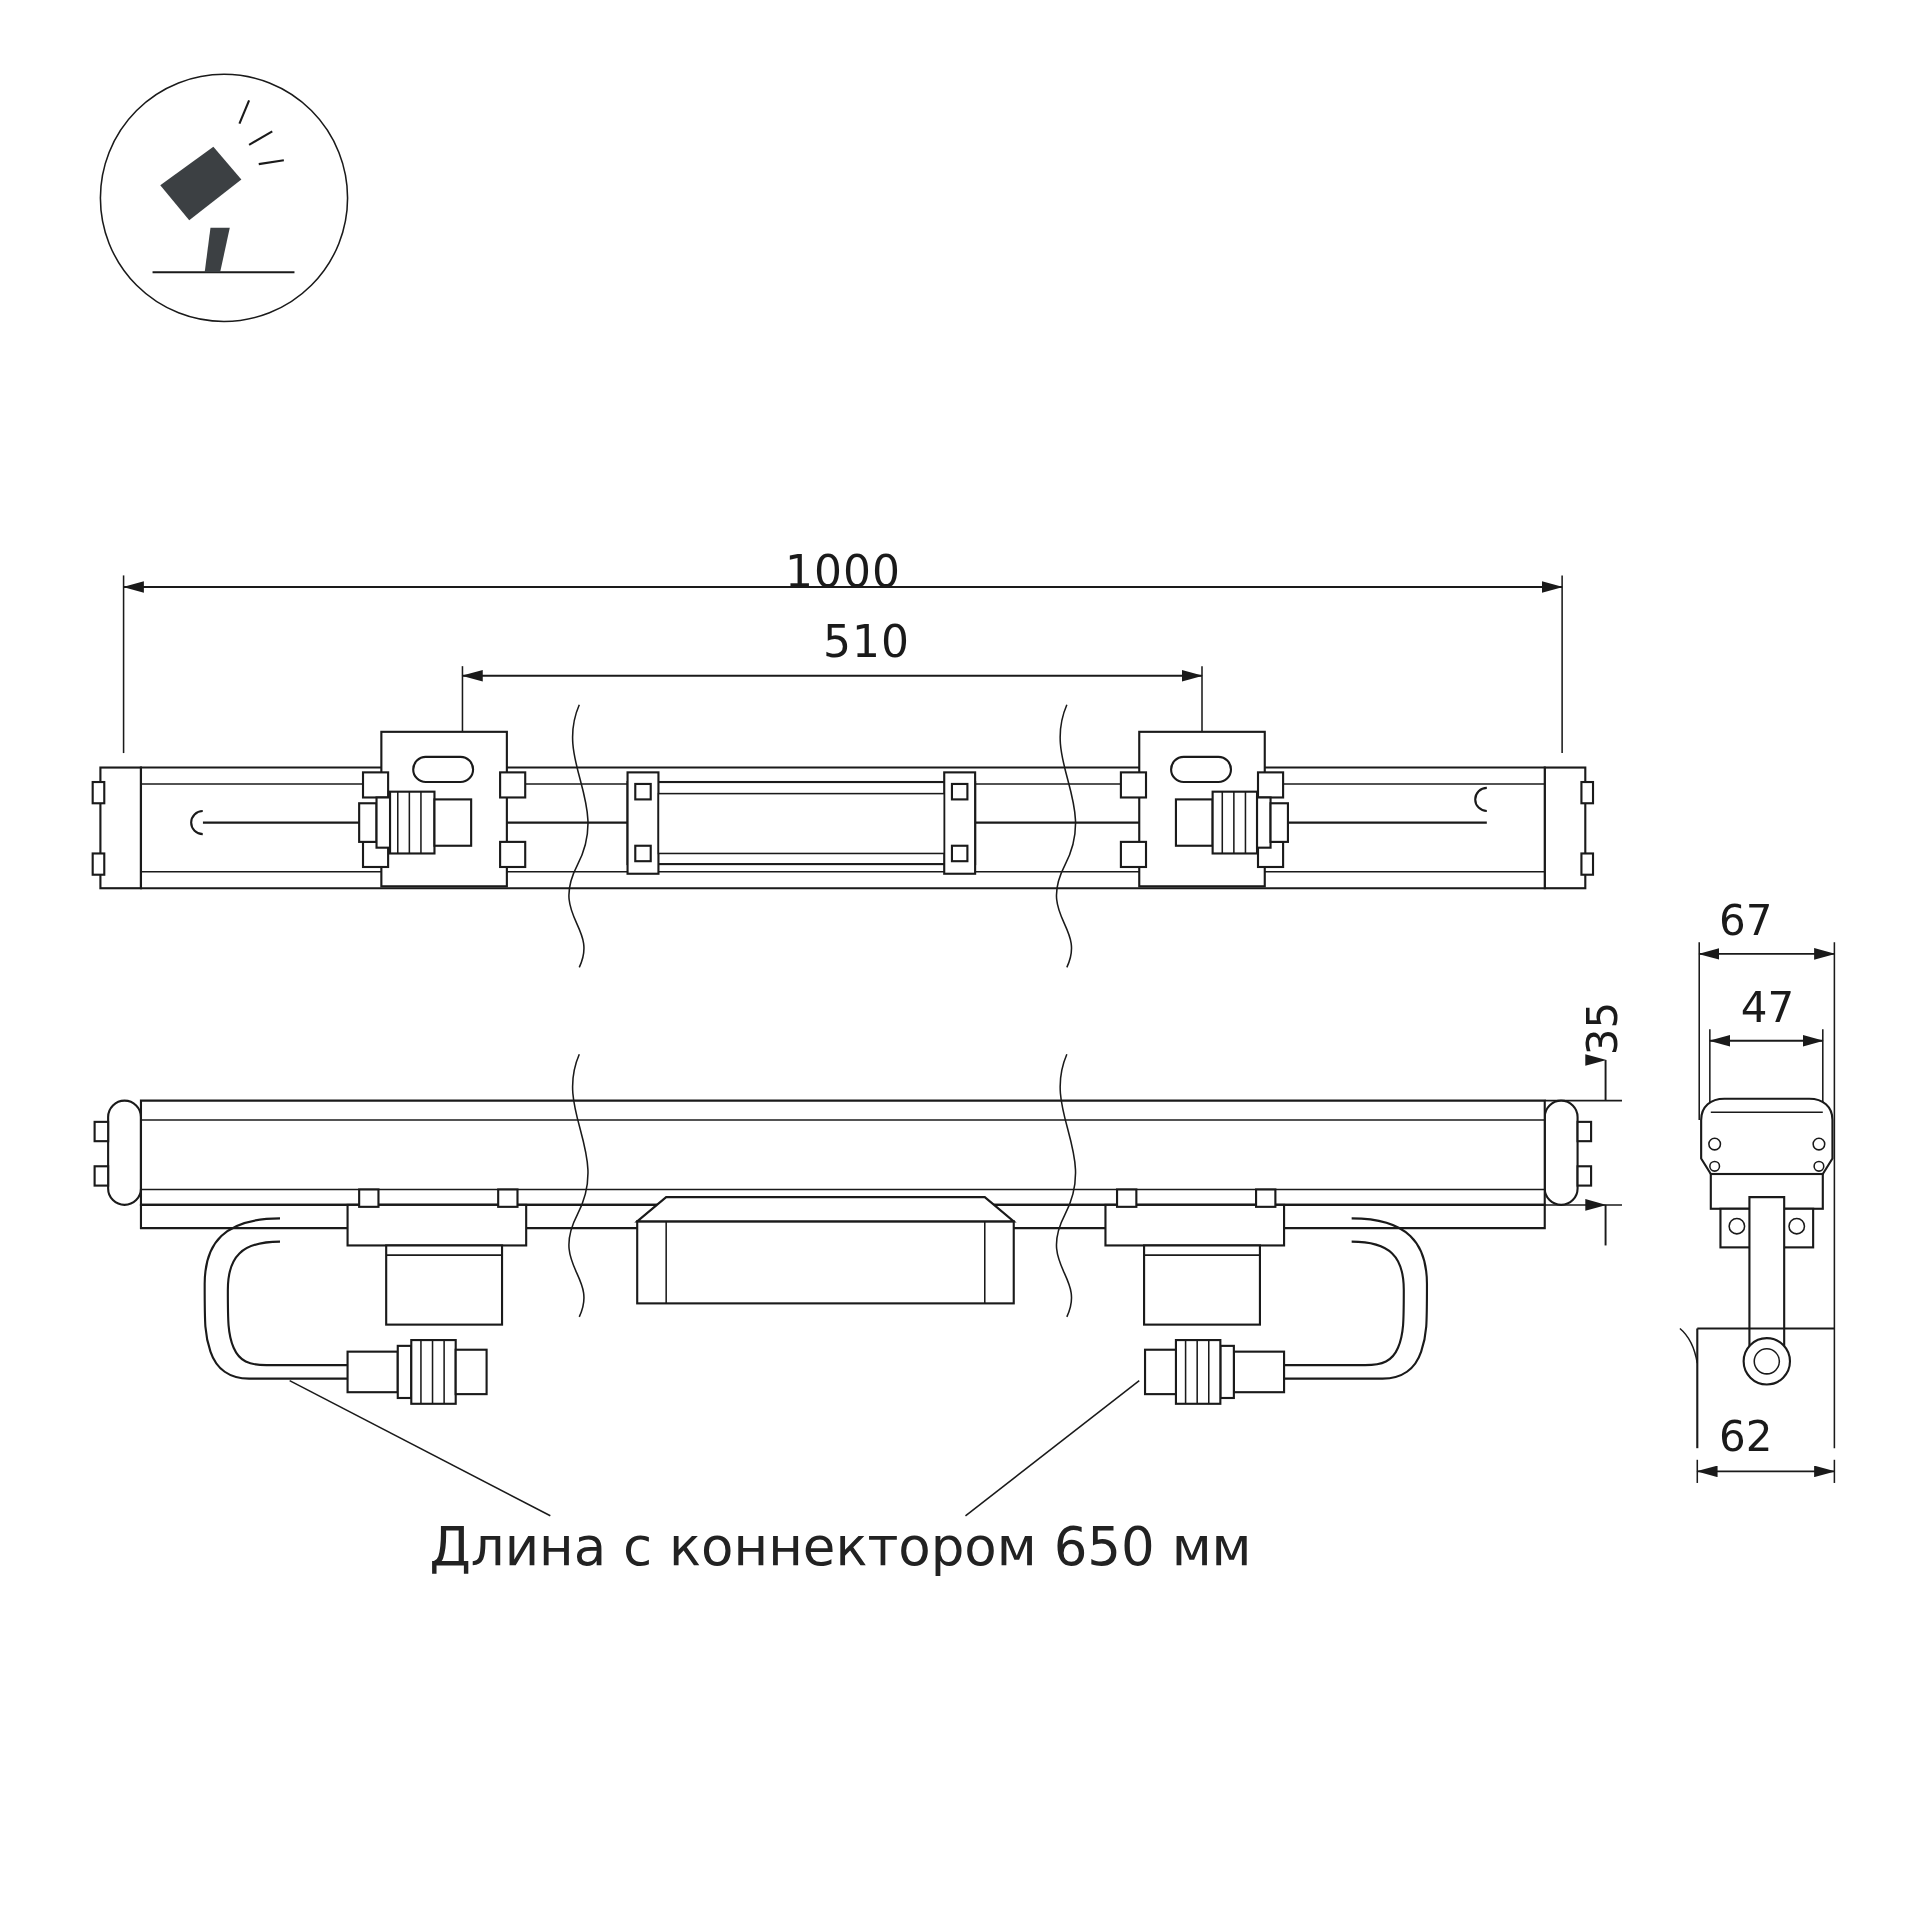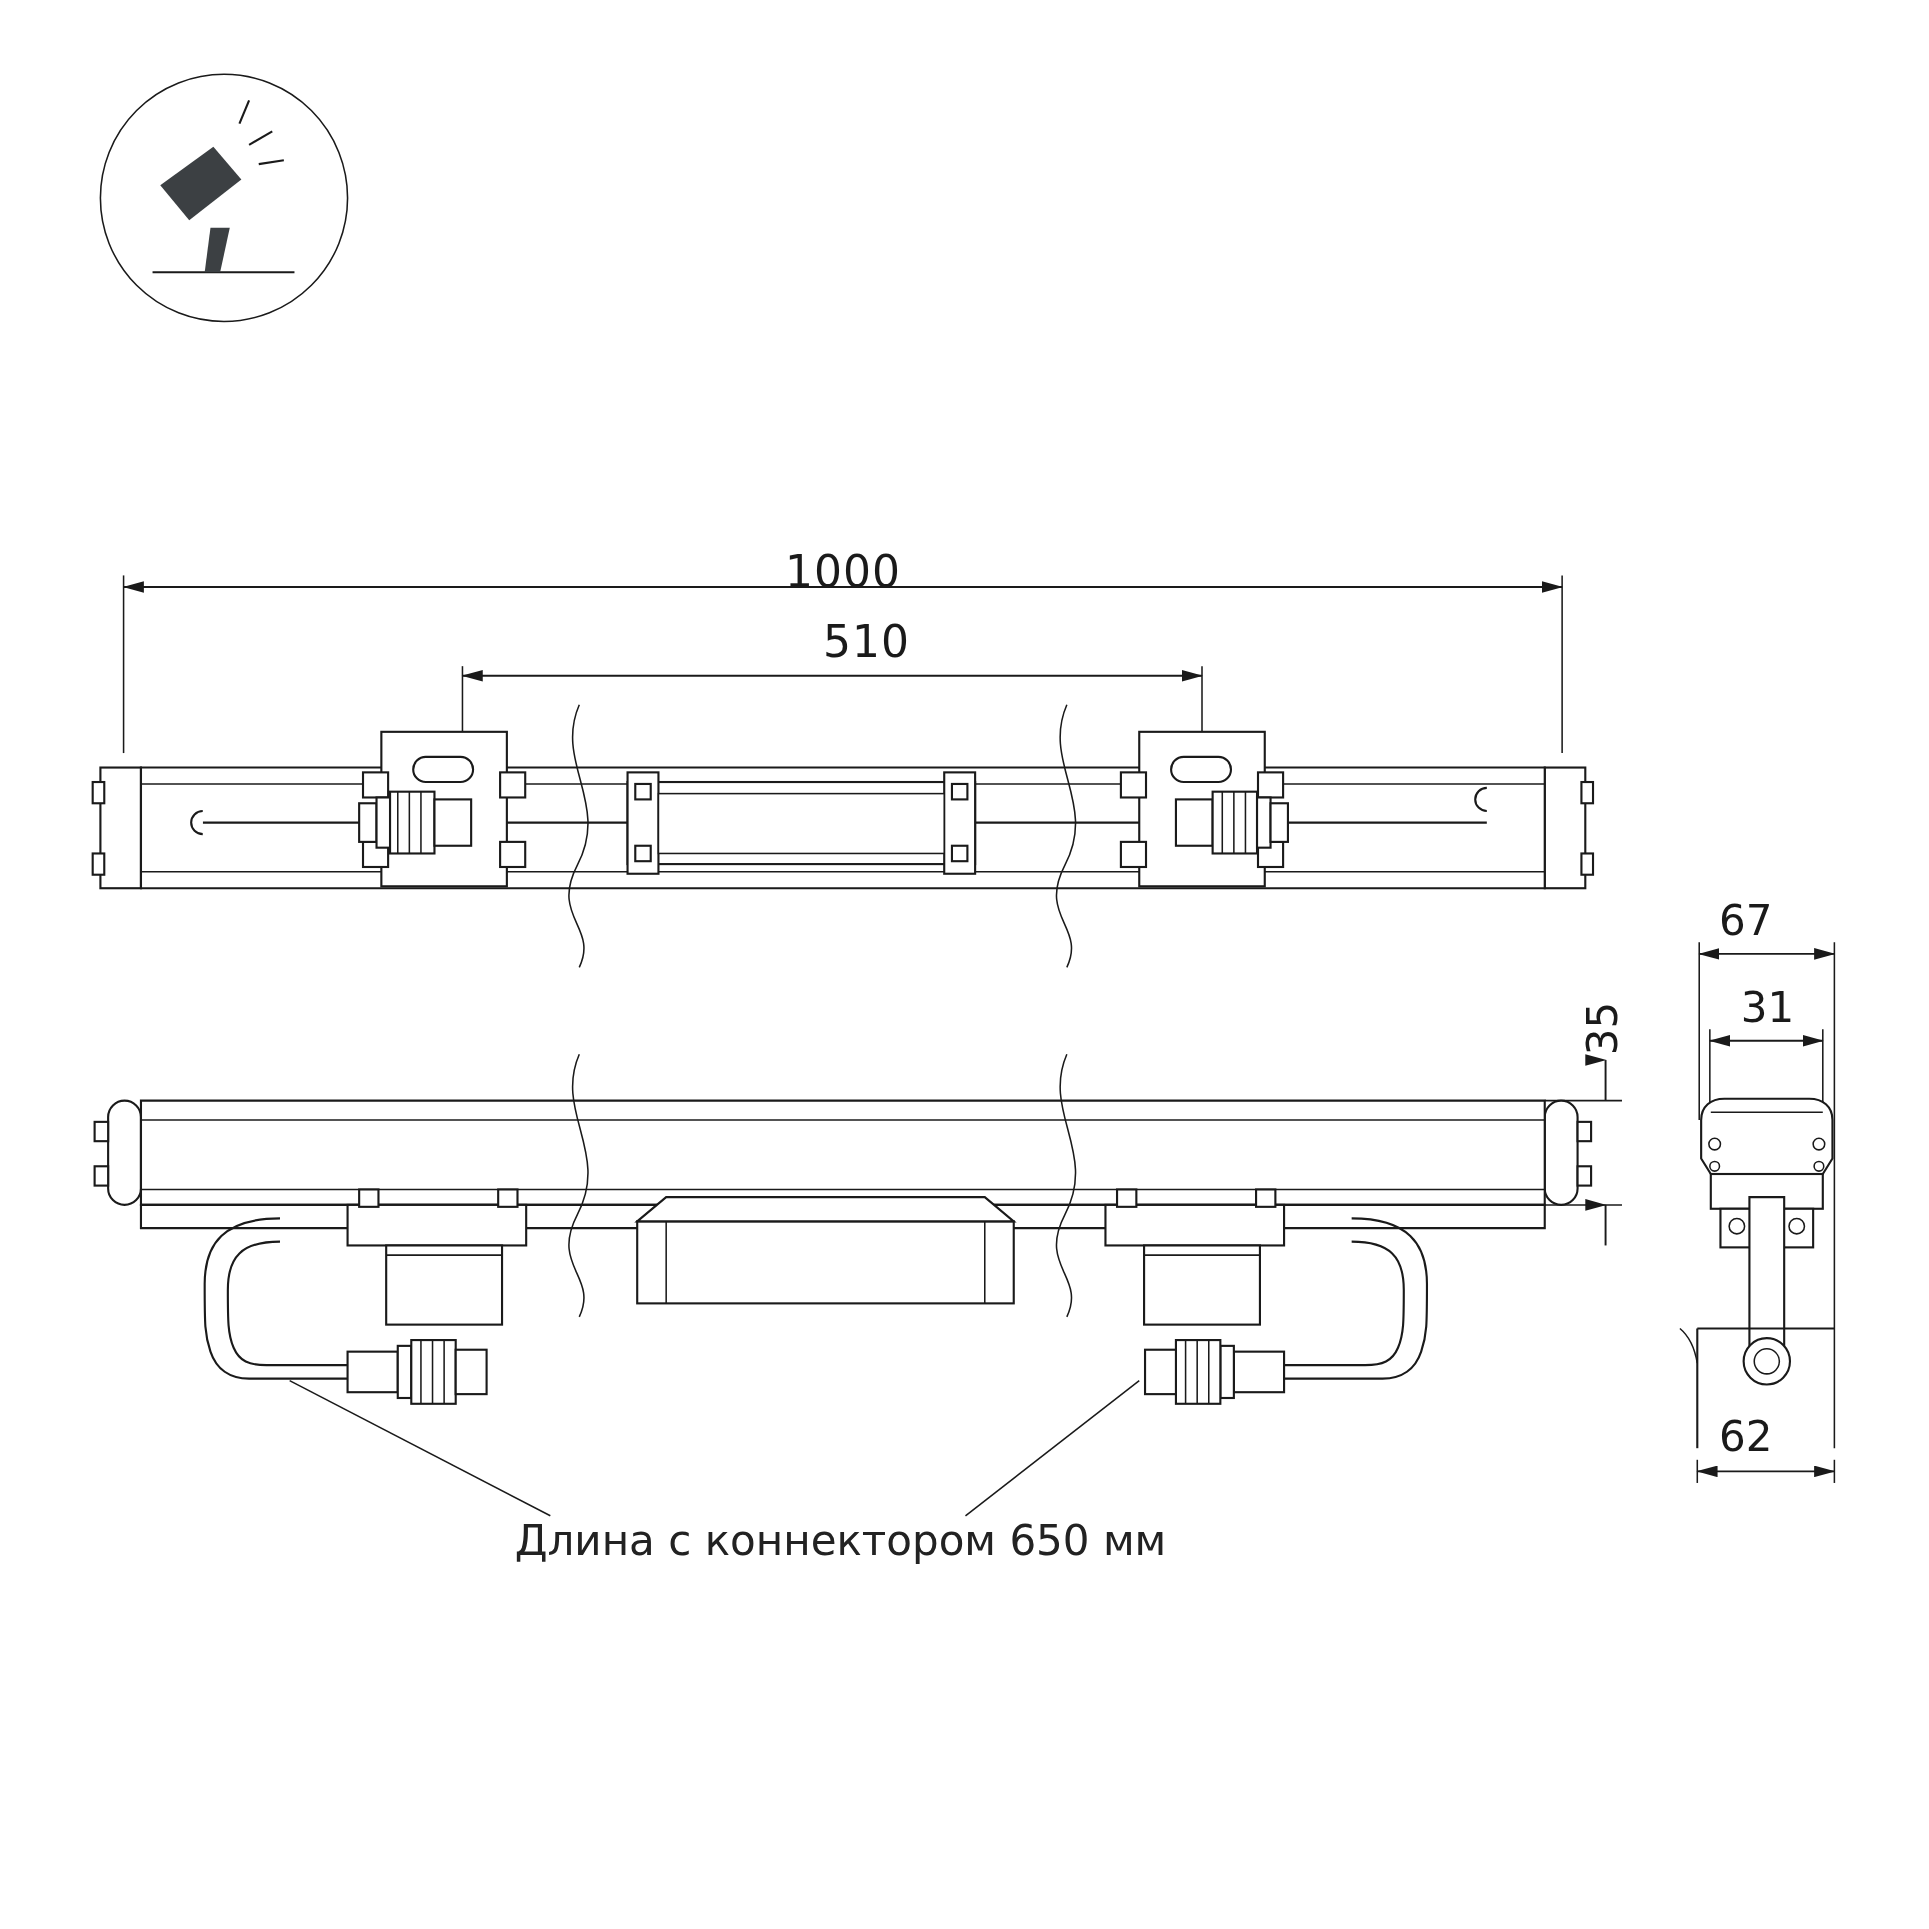--- a/index.html
+++ b/index.html
@@ -236,18 +236,18 @@
 
 <div class="abs" style="left:766px;top:518px;width:154px;text-align:center;font-size:44px;letter-spacing:1px;margin-top:28px;">1000</div>
 
 <div class="abs" style="left:756px;top:616px;width:154px;text-align:right;font-size:44px;letter-spacing:1px;">510</div>
 
 <div class="abs" style="left:1554px;top:1004px;width:97px;text-align:center;font-size:42px;
             transform:rotate(-90deg);transform-origin:50% 50%;">35</div>
 
 <div class="abs" style="left:1719px;top:896px;width:97px;text-align:left;font-size:42px;">67</div>
 
-<div class="abs" style="left:1719px;top:983px;width:97px;text-align:center;font-size:42px;">31</div>
+<div class="abs" style="left:1719px;top:983px;width:97px;text-align:center;font-size:42px;">47</div>
 
 <div class="abs" style="left:1719px;top:1412px;width:97px;text-align:left;font-size:42px;">62</div>
 
-<div class="abs" style="left:406px;top:1516px;width:869px;text-align:center;font-size:42px;color:#222;">Длина с коннектором 650 мм</div>
+<div class="abs" style="left:406px;top:1516px;width:869px;text-align:center;font-size:53px;color:#222;">Длина с коннектором 650 мм</div>
 
 
 </body></html>

